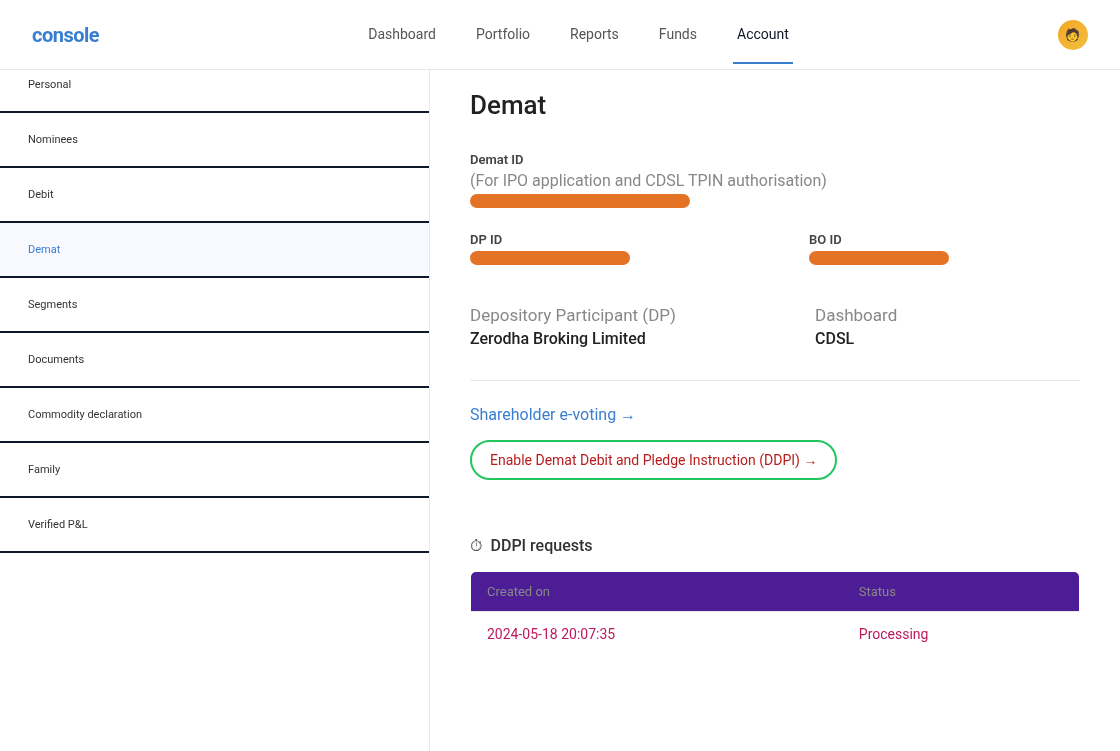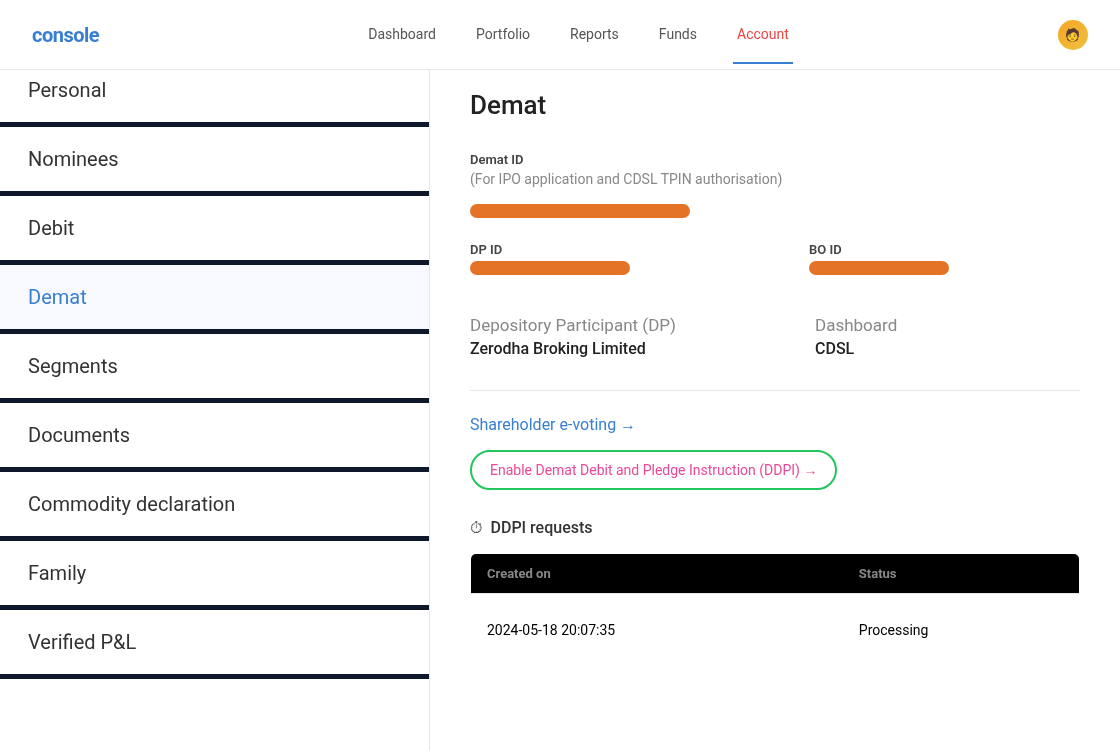--- a/index.html
+++ b/index.html
@@ -36,21 +36,21 @@
       color: #555;
       cursor: pointer;
       padding: 0 4px;
       height: 58px;
       display: flex;
       align-items: center;
       border-bottom: 2px solid transparent;
       text-decoration: none;
     }
     .nav-item.active {
-      color: #ef4444;
+      color: #0f172a;
       border-bottom: 2px solid #387ed1;
     }
     .header-right {
       display: flex;
       align-items: center;
       gap: 16px;
     }
     .avatar {
       width: 30px;
       height: 30px;
@@ -74,23 +74,23 @@
     .sidebar {
       width: 430px;
       min-width: 430px;
       border-right: 1px solid #e8e8e8;
       padding: 0;
     }
     .sidebar-item {
       display: flex;
       align-items: center;
       padding: 20px 28px;
-      border-bottom: 5px solid #0f172a;
+      border-bottom: 2px solid #0f172a;
       cursor: pointer;
-      font-size: 20px;
+      font-size: 11px;
       color: #333;
     }
     .sidebar-item.active {
       color: #387ed1;
       background: #f7f9ff;
     }
 
     
     .main {
       flex: 1;
@@ -105,23 +105,23 @@
     }
 
     
     .section-label {
       font-size: 13px;
       font-weight: 600;
       color: #444;
       margin-bottom: 4px;
     }
     .section-sublabel {
-      font-size: 14px;
+      font-size: 16px;
       color: #888;
-      margin-bottom: 17px;
+      margin-bottom: 4px;
     }
     .redacted-line {
       height: 14px;
       border-radius: 7px;
       background: #e05a00;
       opacity: 0.85;
       margin-bottom: 24px;
     }
     .redacted-line.short { width: 220px; }
     .redacted-line.medium { width: 160px; }
@@ -171,26 +171,27 @@
       gap: 4px;
       text-decoration: none;
       margin-bottom: 16px;
     }
 
     
     .ddpi-enable-link {
       display: inline-flex;
       align-items: center;
       gap: 6px;
-      color: #ec4899;
+      color: #b91c1c;
       font-size: 14px;
       cursor: pointer;
       padding: 10px 18px;
       border: 2.5px solid #22c55e;
       border-radius: 28px;
+      margin-bottom: 28px;
       position: relative;
     }
 
     
     .ddpi-section-header {
       display: flex;
       align-items: center;
       gap: 8px;
       font-size: 16px;
       font-weight: 500;
@@ -198,32 +199,32 @@
       margin-bottom: 16px;
     }
     .ddpi-table {
       width: 100%;
       border-collapse: collapse;
       border: 1px solid #e8e8e8;
       border-radius: 6px;
       overflow: hidden;
     }
     .ddpi-table th {
-      background: #000000;
+      background: #4c1d95;
       text-align: left;
       padding: 12px 16px;
       font-size: 13px;
       color: #888;
-      font-weight: 700;
+      font-weight: 400;
       border-bottom: 1px solid #e8e8e8;
     }
     .ddpi-table td {
-      padding: 28px 16px;
+      padding: 14px 16px;
       font-size: 14px;
-      color: #000000;
+      color: #be185d;
       border-bottom: 1px solid #e8e8e8;
     }
     .ddpi-table tr:last-child td { border-bottom: none; }
   </style>
 </head>
 <body>
 
 <header class="header">
   <div class="header-logo">console</div>
   <nav class="header-nav">

